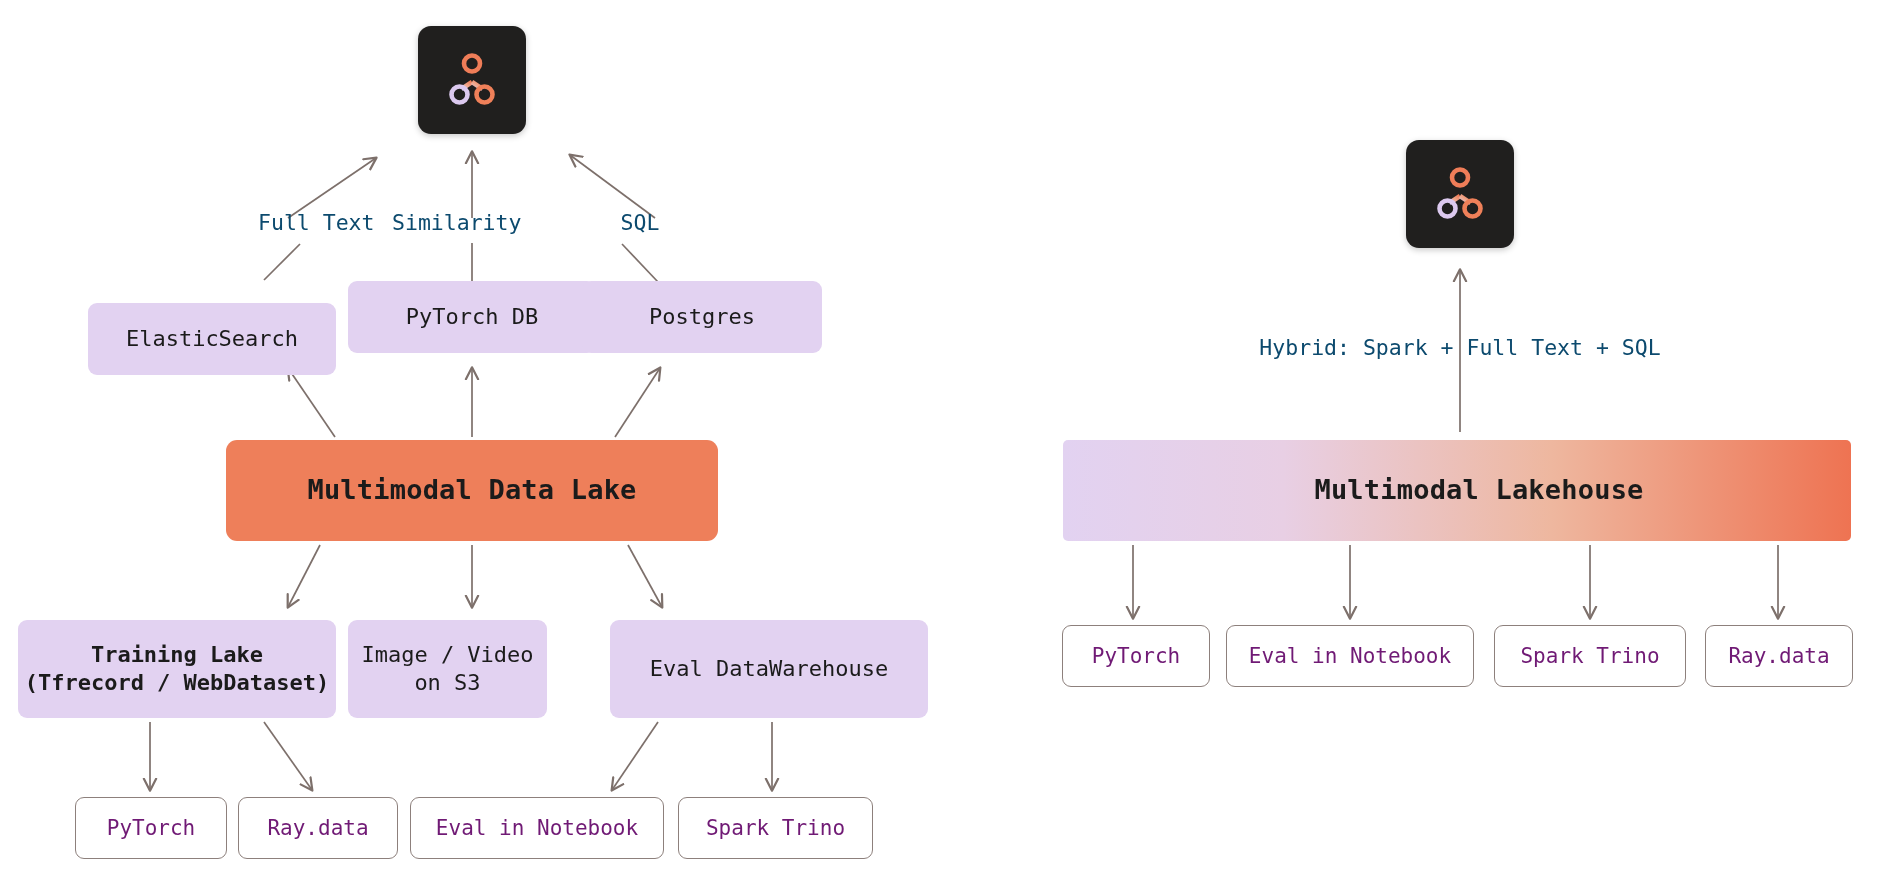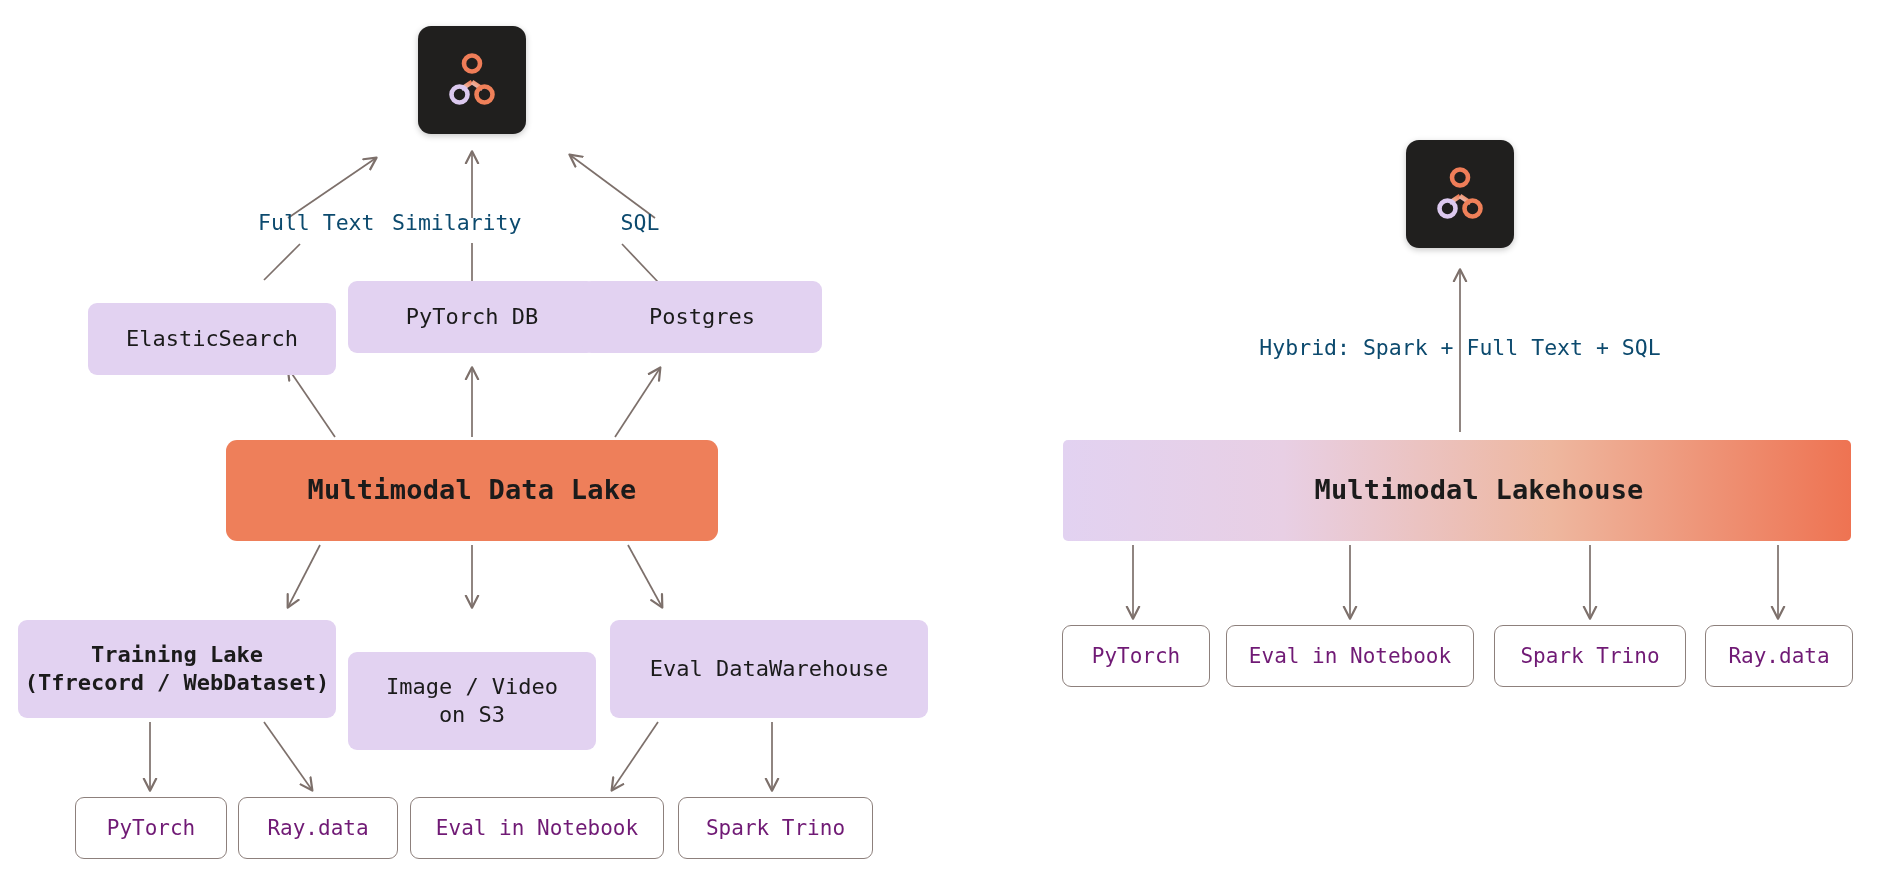--- a/index.html
+++ b/index.html
@@ -151,21 +151,21 @@
   <div class="edge-label" style="left:600px; top:210px; width:80px;">SQL</div>
 
   <div class="node node-lavender" style="left:88px; top:281px; width:248px; height:72px;margin-top:22px;">ElasticSearch</div>
   <div class="node node-lavender" style="left:348px; top:281px; width:248px; height:72px;">PyTorch DB</div>
   <div class="node node-lavender" style="left:582px; top:281px; width:240px; height:72px;">Postgres</div>
 
   <div class="node node-primary" style="left:226px; top:440px; width:492px; height:101px;">Multimodal Data Lake</div>
 
   <div class="node node-lavender" style="left:18px; top:620px; width:318px; height:98px;font-weight:bold;">Training Lake
 (Tfrecord / WebDataset)</div>
-  <div class="node node-lavender" style="left:348px; top:620px; width:248px; height:98px;margin-top:32px;">Image / Video
+  <div class="node node-lavender" style="left:348px; top:620px; width:199px; height:98px;">Image / Video
 on S3</div>
   <div class="node node-lavender" style="left:610px; top:620px; width:318px; height:98px;">Eval DataWarehouse</div>
 
   <div class="node node-outline" style="left:75px; top:797px; width:152px; height:62px;">PyTorch</div>
   <div class="node node-outline" style="left:238px; top:797px; width:160px; height:62px;">Ray.data</div>
   <div class="node node-outline" style="left:410px; top:797px; width:254px; height:62px;">Eval in Notebook</div>
   <div class="node node-outline" style="left:678px; top:797px; width:195px; height:62px;">Spark Trino</div>
 
   <div class="logo" style="left:1406px; top:140px; width:108px; height:108px;">
     <svg width="62" height="62" viewBox="0 0 62 62">

